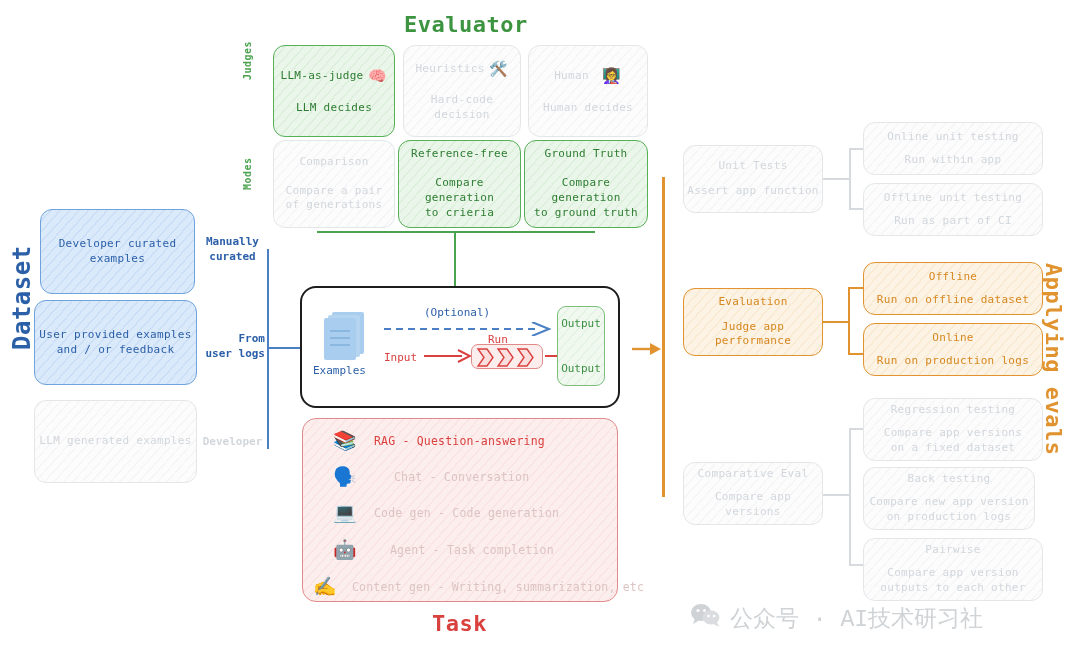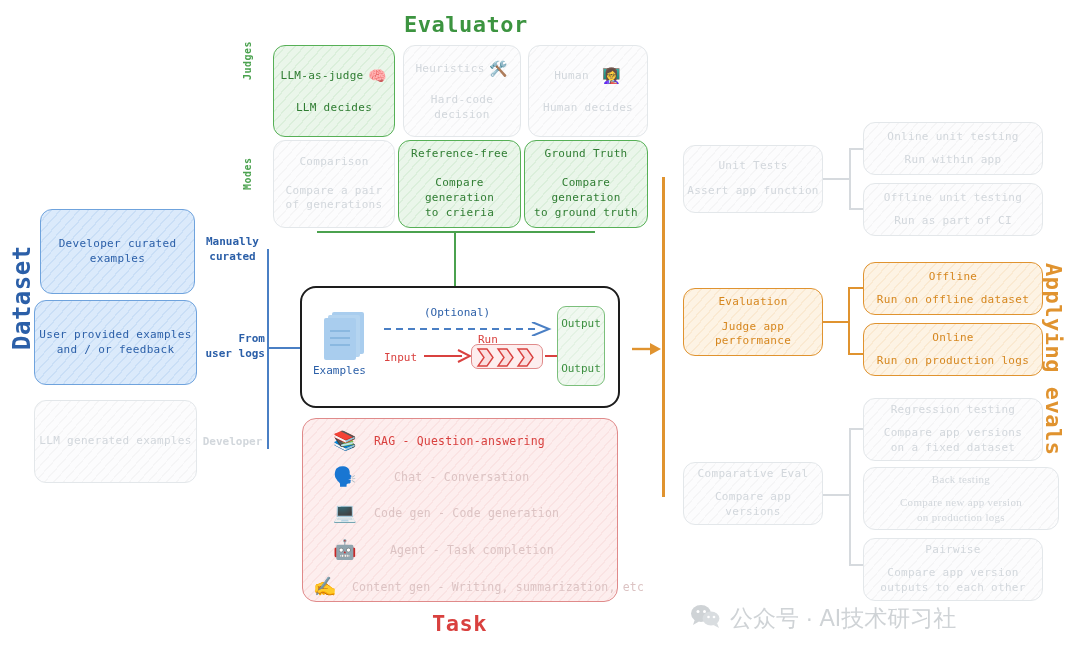--- a/index.html
+++ b/index.html
@@ -102,21 +102,21 @@
   }
   .task-row .emo { font-size: 19px; width: 30px; text-align: center;
     font-family: "DejaVu Sans", sans-serif; }
   .task-row.active { color: #d9413f; }
   .task-row.dim { color: #dcc3c3; }
 
   
   #watermark {
     position: absolute; display: flex; align-items: center;
     color: #cfd3d6; font-size: 23px;
-    font-family: Liberation Sans, sans-serif;
+    font-family: Liberation Mono, monospace;
     white-space: nowrap;
   }
   #watermark .wicon { margin-right: 10px; display: inline-block; }
 </style>
 </head>
 <body>
 
 <div id="stage">
 
   <div class="title-h" style="left:404px; top:12px; color:#3c9440;">Evaluator</div>
@@ -211,21 +211,21 @@
     <div class="mini" style="left:11px; top:76px; color:#2b5fa8;">Examples</div>
 
     <div class="mini" style="left:122px; top:18px; color:#2b5fa8;">(Optional)</div>
     <svg style="position:absolute; left:82px; top:34px;" width="170" height="14" viewBox="0 0 170 14">
       <line x1="0" y1="7" x2="152" y2="7" stroke="#4a7fc4" stroke-width="2" stroke-dasharray="7,5"></line>
       <polyline points="148,0 165,7 148,14" fill="none" stroke="#4a7fc4" stroke-width="2"></polyline>
     </svg>
 
     <div class="mini" style="left:82px; top:63px; color:#d9413f;">Input</div>
 
-    <div class="mini" style="left:176px; top:45px; color:#d9413f;">Run</div>
+    <div class="mini" style="left:186px; top:45px; color:#d9413f;">Run</div>
 
     <svg style="position:absolute; left:122px; top:61px;" width="48" height="14" viewBox="0 0 48 14">
       <line x1="0" y1="7" x2="38" y2="7" stroke="#d9413f" stroke-width="2"></line>
       <polyline points="34,1 46,7 34,13" fill="none" stroke="#d9413f" stroke-width="2"></polyline>
     </svg>
 
     <div style="position:absolute; left:169px; top:56px; width:72px; height:25px;
                 border:1.6px solid #e08a8a; border-radius:7px; background:#fdeeee;">
       <svg width="72" height="25" viewBox="0 0 72 25" style="display:block;">
         <path d="M6 4 L15 4 L21 12.5 L15 21 L6 21 L12 12.5 Z" fill="#fbdede" stroke="#d9413f" stroke-width="1.4"></path>
@@ -334,21 +334,21 @@
   <div class="bar" style="left:849px; top:428px; width:1.6px; height:137px; background:#d6dade;"></div>
   <div class="bar" style="left:849px; top:428px; width:32px; height:1.6px; background:#d6dade;"></div>
   <div class="bar" style="left:849px; top:564px; width:32px; height:1.6px; background:#d6dade;"></div>
 
   <div class="card faded" style="left:863px; top:398px; width:180px; height:63px;">
     <div class="t1">Regression testing</div>
     <div class="gap" style="height:8px;"></div>
     <div class="t2" style="white-space:pre-line;">Compare app versions
 on a fixed dataset</div>
   </div>
-  <div class="card faded" style="left:863px; top:467px; width:196px; height:63px;font-family:Liberation Serif, serif;">
+  <div class="card faded" style="left:863px; top:467px; width:172px; height:63px;">
     <div class="t1">Back testing</div>
     <div class="gap" style="height:8px;"></div>
     <div class="t2" style="white-space:pre-line;">Compare new app version
 on production logs</div>
   </div>
   <div class="card faded" style="left:863px; top:538px; width:180px; height:63px;">
     <div class="t1">Pairwise</div>
     <div class="gap" style="height:8px;"></div>
     <div class="t2" style="white-space:pre-line;">Compare app version
 outputs to each other</div>

